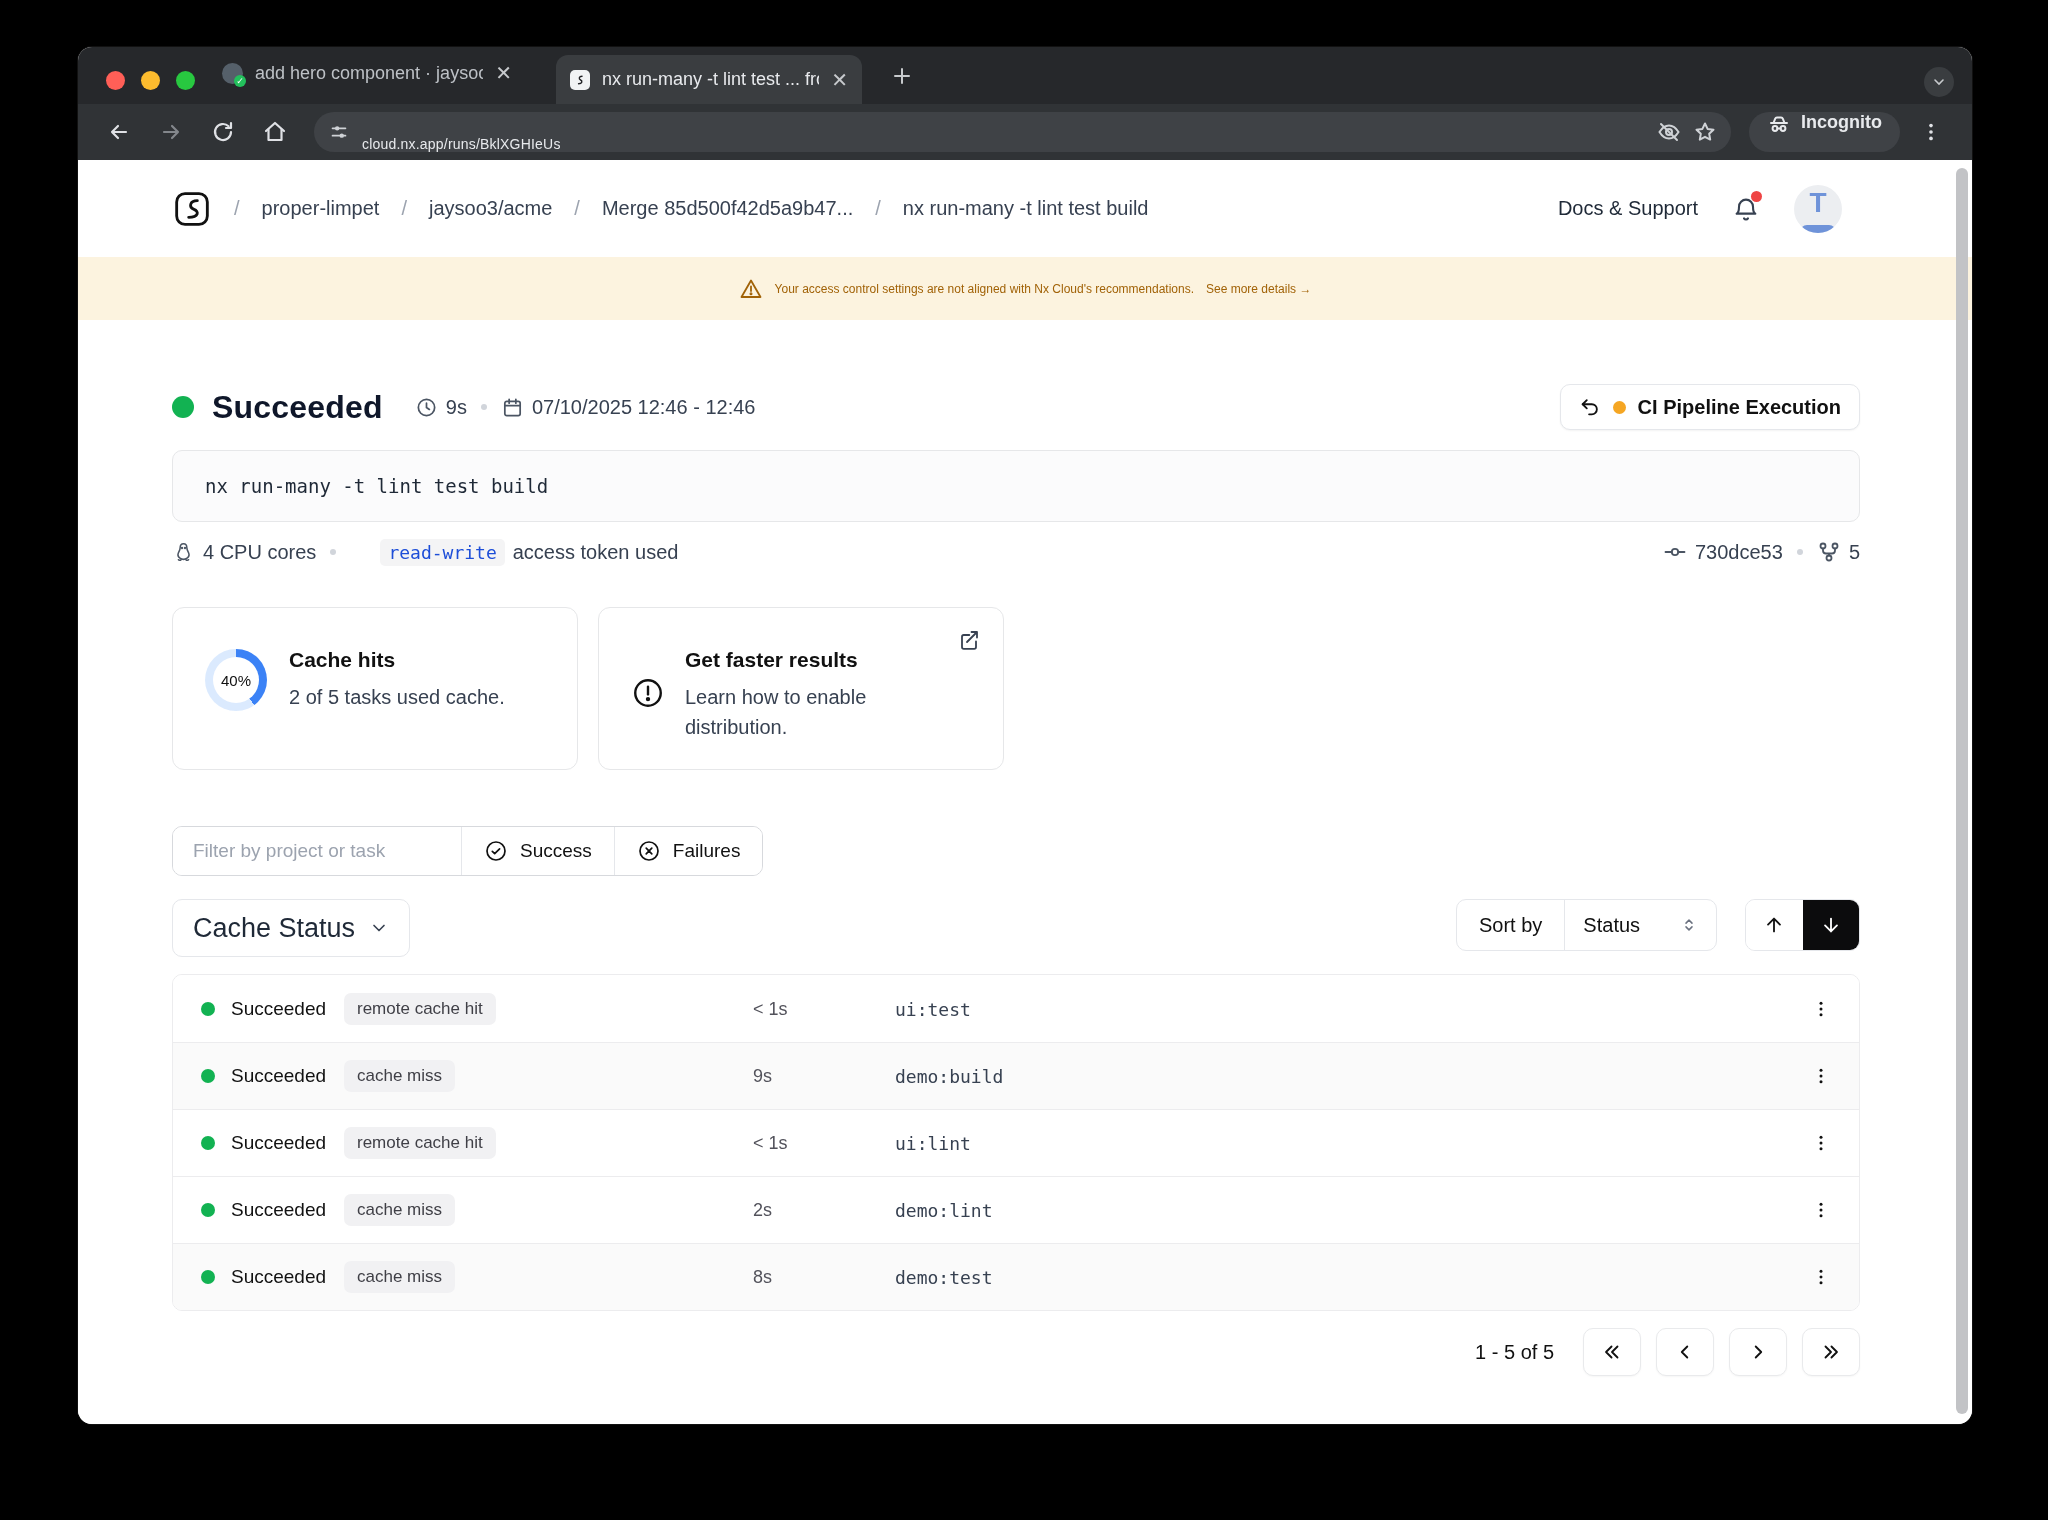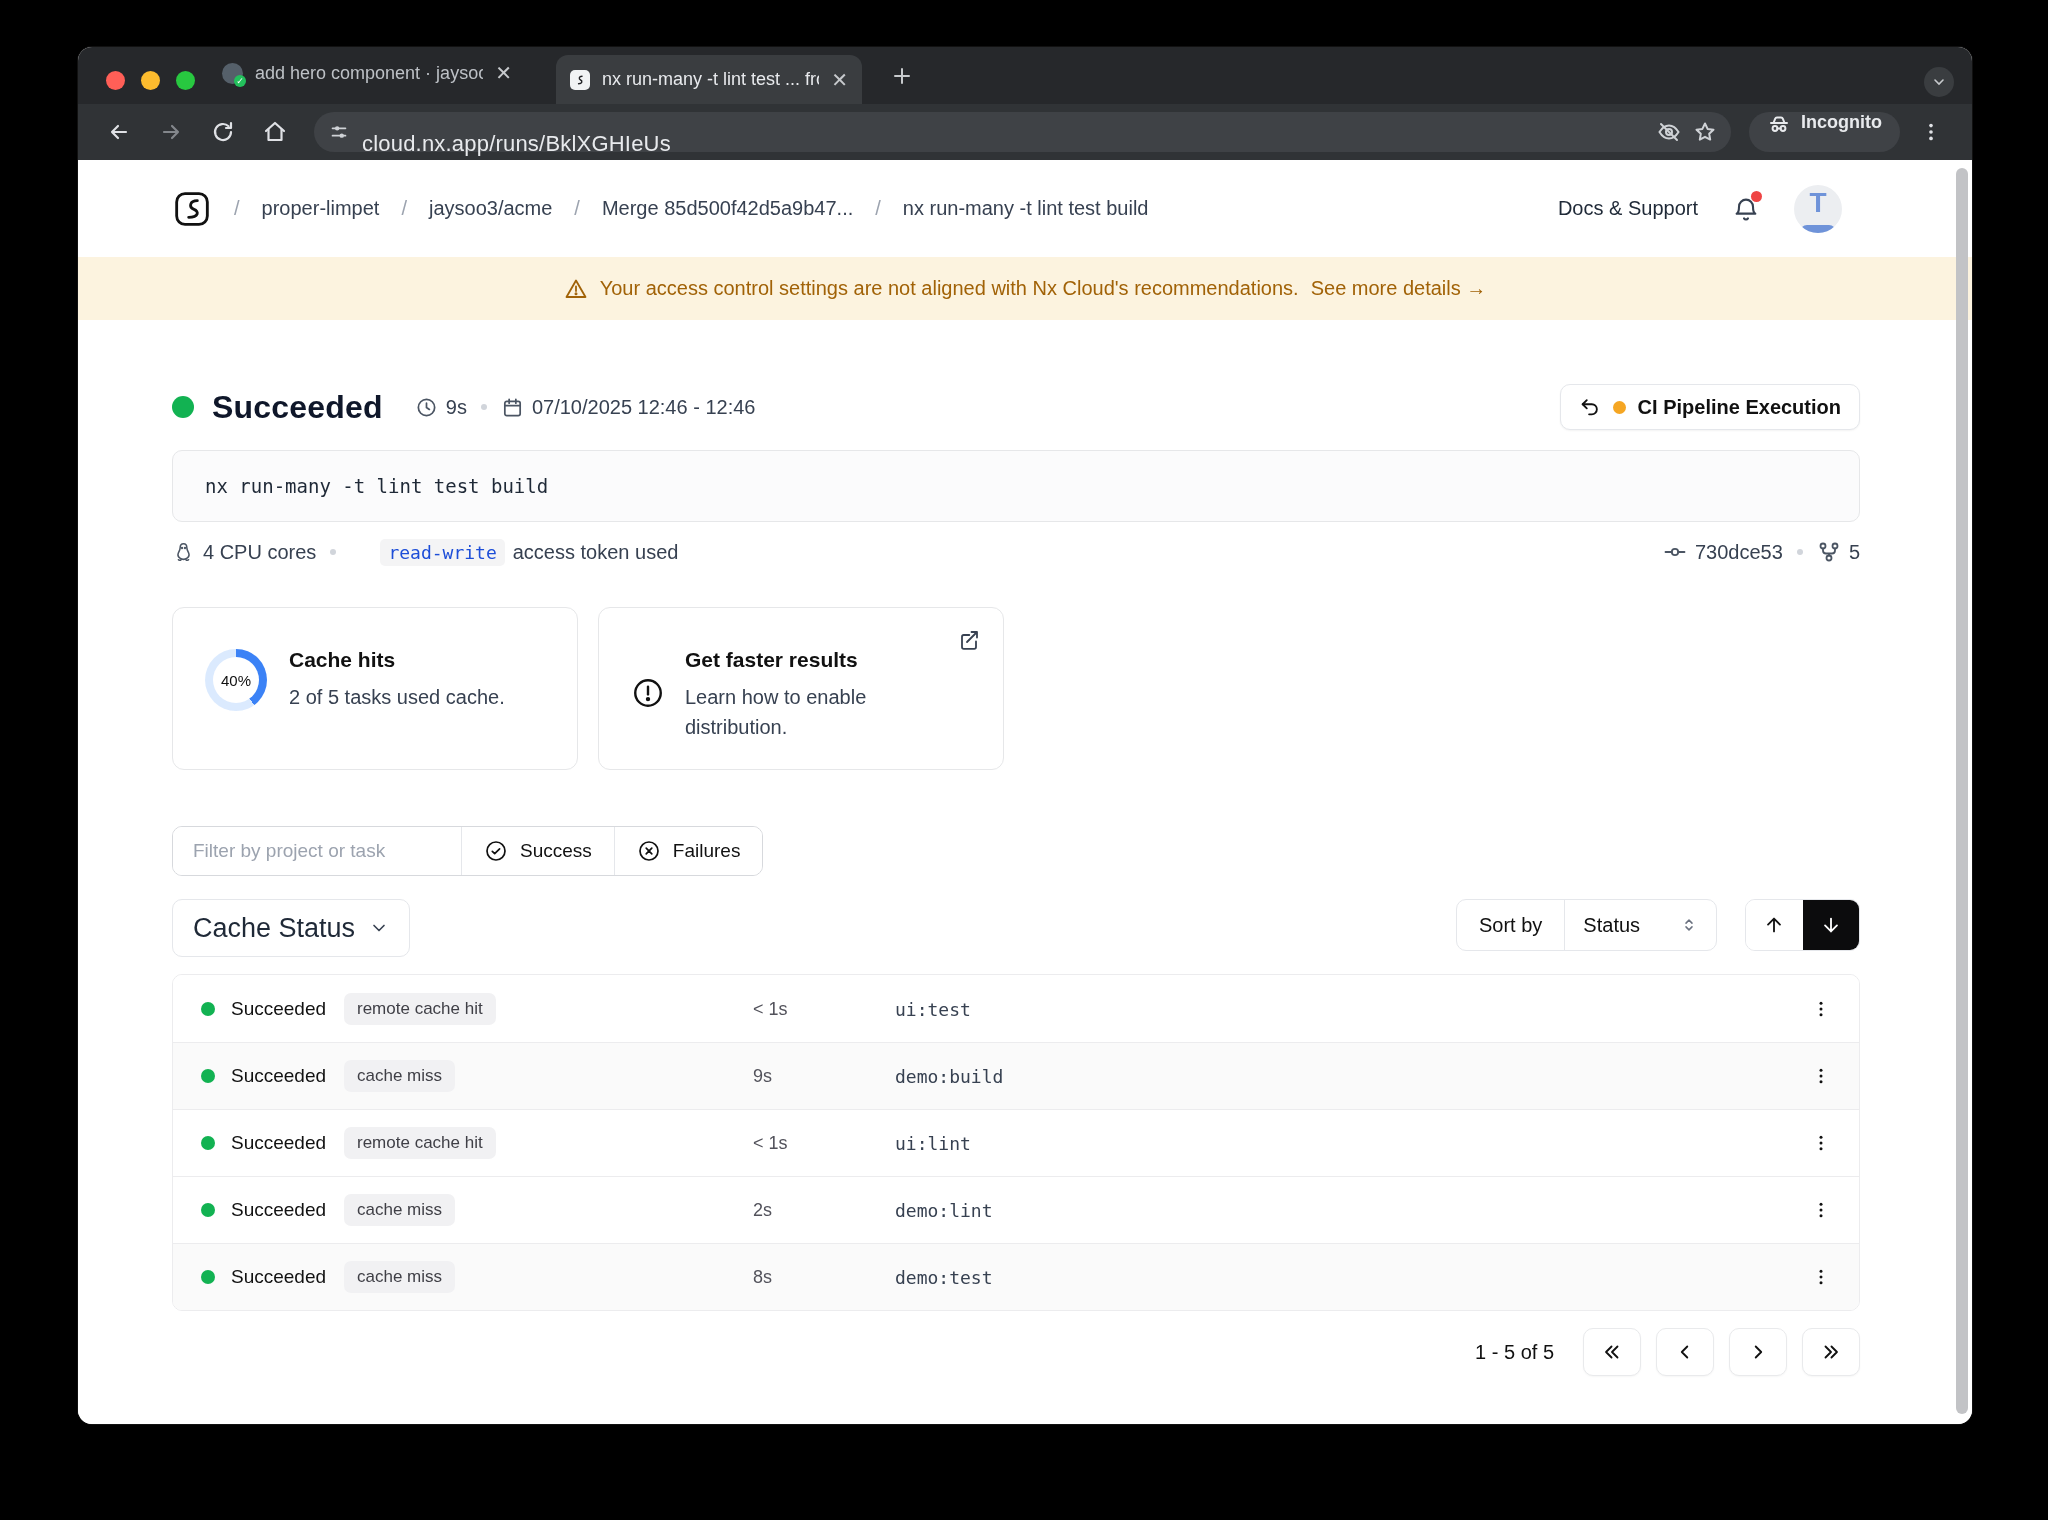--- a/index.html
+++ b/index.html
@@ -29,42 +29,42 @@
   .newtab { position:absolute; left:812px; top:17px; color:#c7cacd; }
   .tablist-btn { position:absolute; right:18px; top:20px; width:30px; height:30px; border-radius:50%;
                  background:#3a3d40; color:#c7cacd; display:flex; align-items:center; justify-content:center; }
 
   
   .toolbar { position:relative; height:56px; background:#303336; display:flex; align-items:center; padding:0 20px; gap:10px; }
   .tool-ic { width:42px; height:42px; border-radius:50%; display:flex; align-items:center; justify-content:center; color:#dfe1e5; flex:none; }
   .tool-ic.dim { color:#83878c; }
   .urlbar { flex:1; height:40px; margin:0 8px; background:#3f4246; border-radius:20px; display:flex;
             align-items:center; padding:0 14px; gap:12px; }
-  .url-text { flex:1; color:#e8eaed; font-size:22px; letter-spacing:.2px;margin-top:24px; }
+  .url-text { flex:1; color:#e8eaed; font-size:14px; letter-spacing:.2px;margin-top:24px; }
   .pill-ic { color:#cfd2d6; flex:none; }
   .incog { height:40px; background:#3f4246; border-radius:20px; display:flex; align-items:flex-start; gap:10px;
            padding:0 18px; color:#e8eaed; font-size:18px; font-weight:600; flex:none; }
 
   
   .page { position:relative; width:1894px; height:1264px; background:#fff; color:#111; }
 
   .pg-header { position:absolute; left:0; top:0; width:100%; height:97px; }
   .crumbs { position:absolute; left:94px; top:0; height:97px; display:flex; align-items:center; gap:22px;
             font-size:20px; color:#374151; }
   .crumb-sep { color:#9ca3af; }
   .hdr-right { position:absolute; right:130px; top:0; height:97px; display:flex; align-items:center; gap:34px; }
   .docs { font-size:20px; color:#1f2937; }
   .bell { position:relative; color:#374151; }
   .bell .dot { position:absolute; right:-2px; top:-4px; width:11px; height:11px; border-radius:50%; background:#ef4444; }
   .avatar { position:relative; width:48px; height:48px; border-radius:50%; background:#eceef1; overflow:hidden; }
   .avatar span { position:absolute; left:0; right:0; top:2px; text-align:center; font-size:28px; font-weight:700; color:#6f93d9; }
   .avatar i { position:absolute; left:6px; right:6px; bottom:-6px; height:14px; background:#6f93d9; border-radius:7px 7px 0 0; }
 
   .banner { position:absolute; left:0; top:97px; width:100%; height:63px; background:#fcf3df;
-            display:flex; align-items:center; justify-content:center; gap:12px; color:#a16207; font-size:20px; }
+            display:flex; align-items:center; justify-content:center; gap:12px; color:#a16207; font-size:12px; }
   .banner a { color:#a16207; text-decoration:none; }
 
   .statusrow { position:absolute; left:94px; top:222px; width:1688px; height:50px; display:flex; align-items:center; }
   .bigdot { width:22px; height:22px; border-radius:50%; background:#12b252; margin-right:18px; }
   .bigtitle { font-size:32px; font-weight:600; color:#0f172a; letter-spacing:.2px; margin-right:32px; }
   .meta-ic { color:#4b5563; margin-right:8px; }
   .meta-txt { font-size:20px; color:#374151; }
   .meta-dot { width:6px; height:6px; border-radius:50%; background:#d1d5db; margin:0 14px; }
   .pipeline { position:absolute; right:0; top:2px; height:46px; border:1px solid #e5e7eb; border-radius:10px;
               background:#fff; display:flex; align-items:center; gap:12px; padding:0 18px;

